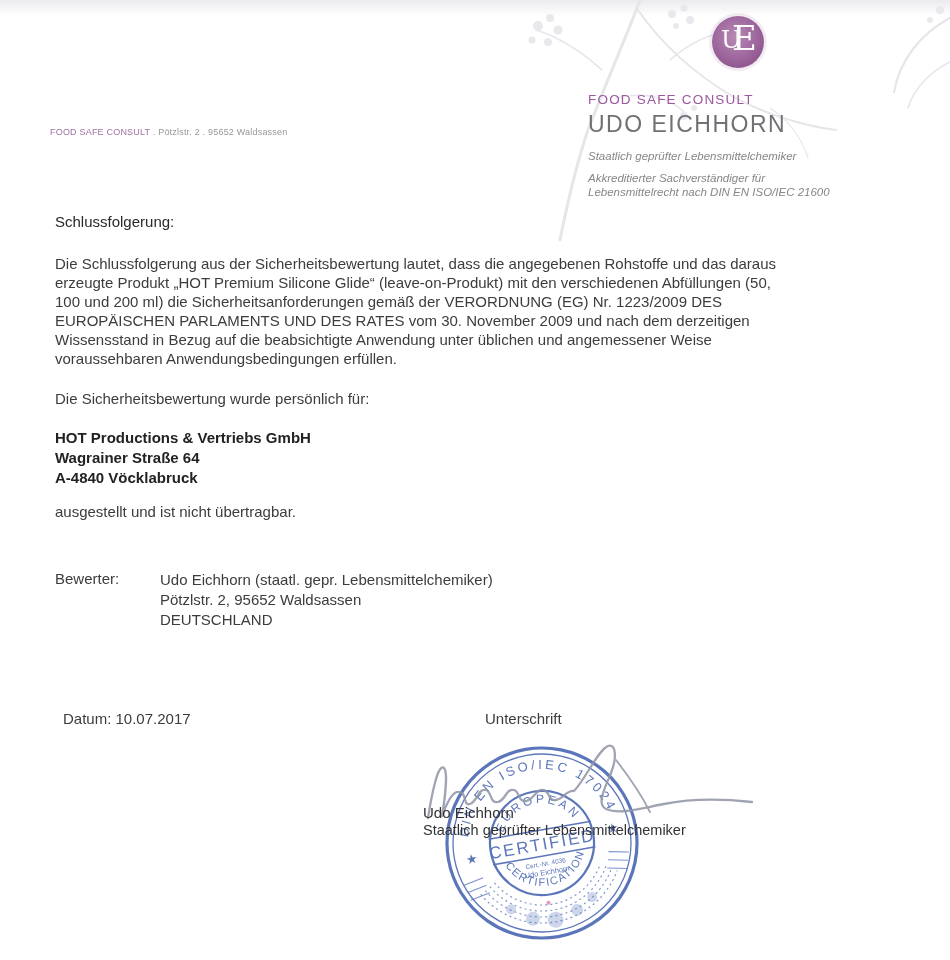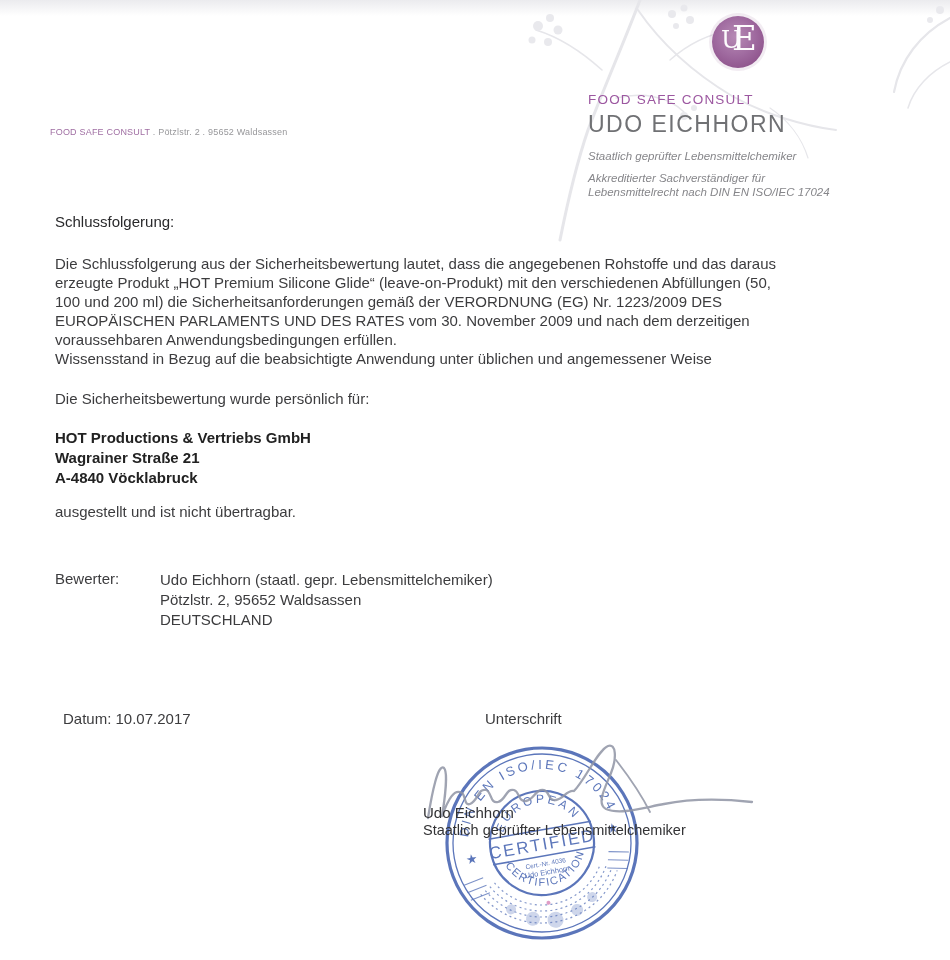--- a/index.html
+++ b/index.html
@@ -88,45 +88,45 @@
     <span class="lu">U</span>
     <span class="le">E</span>
   </div>
 
   <div class="hdr">
     <div class="brand">FOOD SAFE CONSULT</div>
     <div class="name">UDO EICHHORN</div>
     <div class="cred">Staatlich geprüfter Lebensmittelchemiker</div>
     <div class="accr">
       <div>Akkreditierter Sachverständiger für</div>
-      <div>Lebensmittelrecht nach DIN EN ISO/IEC 17024</div>
+      <div>Lebensmittelrecht nach DIN EN ISO/IEC 21600</div>
     </div>
   </div>
 
   <div class="sender">
     <span class="s-brand">FOOD SAFE CONSULT</span>
     <span class="s-addr">. Pötzlstr. 2 . 95652 Waldsassen</span>
   </div>
 
   <div class="heading">Schlussfolgerung:</div>
 
   <div class="para">
     <div>Die Schlussfolgerung aus der Sicherheitsbewertung lautet, dass die angegebenen Rohstoffe und das daraus</div>
     <div>erzeugte Produkt „HOT Premium Silicone Glide“ (leave-on-Produkt) mit den verschiedenen Abfüllungen (50,</div>
     <div>100 und 200 ml) die Sicherheitsanforderungen gemäß der VERORDNUNG (EG) Nr. 1223/2009 DES</div>
     <div>EUROPÄISCHEN PARLAMENTS UND DES RATES vom 30. November 2009 und nach dem derzeitigen</div>
+    <div>Wissensstand in Bezug auf die beabsichtigte Anwendung unter üblichen und angemessener Weise</div>
     <div>voraussehbaren Anwendungsbedingungen erfüllen.</div>
-    <div>Wissensstand in Bezug auf die beabsichtigte Anwendung unter üblichen und angemessener Weise</div>
   </div>
 
   <div class="intro">Die Sicherheitsbewertung wurde persönlich für:</div>
 
   <div class="recipient">
     <div>HOT Productions &amp; Vertriebs GmbH</div>
-    <div>Wagrainer Straße 21</div>
+    <div>Wagrainer Straße 64</div>
     <div>A-4840 Vöcklabruck</div>
   </div>
 
   <div class="issued">ausgestellt und ist nicht übertragbar.</div>
 
   <div class="assessor">
     <div class="lbl">Bewerter:</div>
     <div class="val">
       <div>Udo Eichhorn (staatl. gepr. Lebensmittelchemiker)</div>
       <div>Pötzlstr. 2, 95652 Waldsassen</div>

